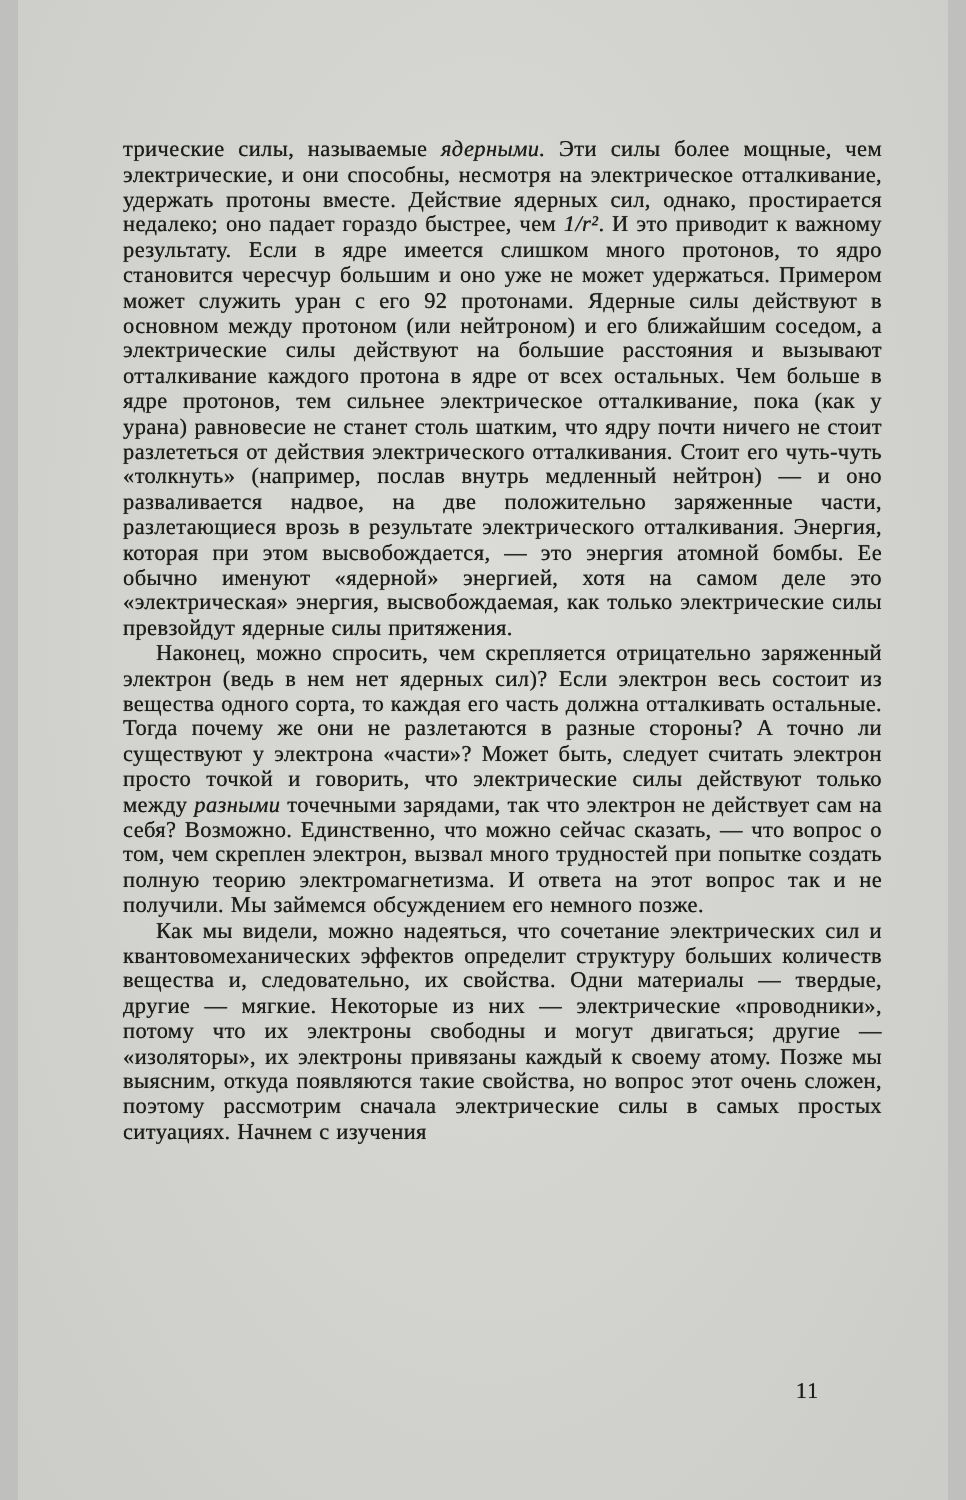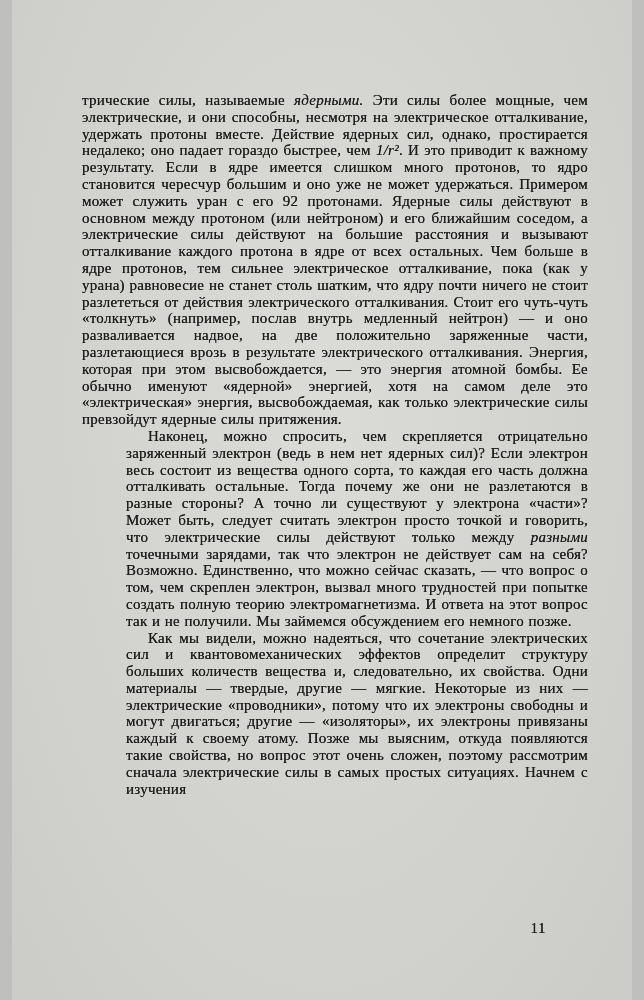--- a/index.html
+++ b/index.html
@@ -33,21 +33,20 @@
     -webkit-hyphens: auto;
     text-shadow: 0 0 0.45px rgba(20,20,20,0.85);
   }
   .para {
     margin: 0;
     padding: 0;
     text-indent: 0;
   }
   .para.indented {
     text-indent: 22px;
-    margin-left: 44px;
   }
   .italic {
     font-style: italic;
   }
   .page-number {
     position: absolute;
     top: 920px;
     right: 86px;
     font-size: 15px;
     letter-spacing: 0.5px;

